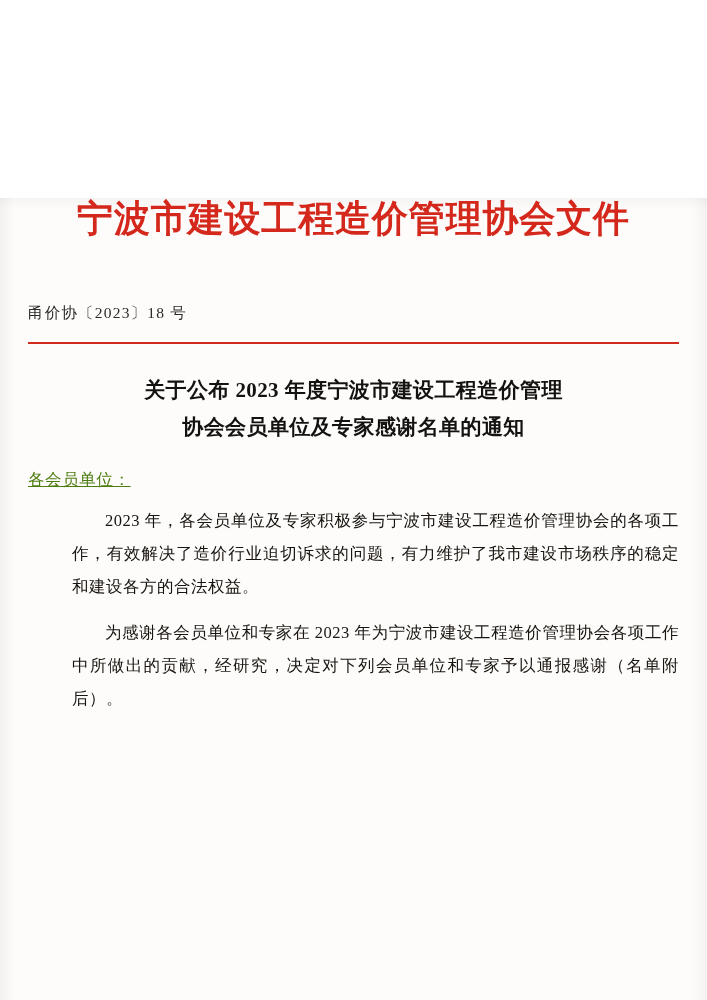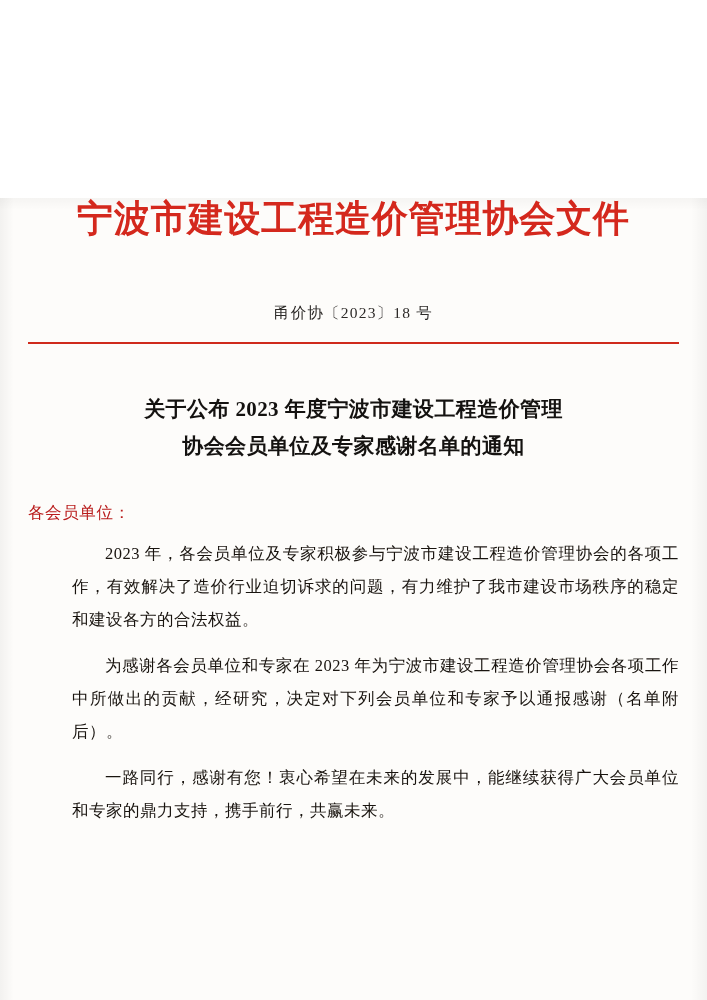--- a/index.html
+++ b/index.html
@@ -43,49 +43,50 @@
     font-family: "Liberation Serif", serif;
     font-weight: bold;
     font-size: 37px;
     letter-spacing: 1px;
     line-height: 1.15;
     white-space: nowrap;
     transform: scaleX(0.97);
   }
   .doc-number {
     margin-top: 62px;
-    text-align: center;
+    text-align: left;
     color: #2d2a28;
     font-size: 15.5px;
     letter-spacing: 1.2px;
     font-family: "Liberation Serif", serif;
   }
   .red-rule {
     margin: 18px 0 0 0;
     height: 2.4px;
     background: #cf2a1c;
     width: 100%;
   }
   .notice-title {
-    margin-top: 47px;
+    margin-top: 28px;
     text-align: center;
     font-weight: bold;
     font-size: 21px;
     line-height: 1.75;
     color: #141210;
     letter-spacing: 0.4px;
   }
   .notice-title .line {
     display: block;
   }
   .salutation {
-    margin-top: 38px;
+    margin-top: 24px;
     font-size: 16.5px;
-    color: #b91c1c;
+    color: #4d7c0f;
     letter-spacing: 0.6px;
+    text-decoration: underline;
   }
   .body-para {
     margin-top: 13px;
     font-size: 16.5px;
     line-height: 2.0;
     color: #19140f;
     text-align: justify;
     text-indent: 2em;
     letter-spacing: 0.5px;
     margin-left: 44px;
@@ -107,17 +108,16 @@
       <span class="line">关于公布 2023 年度宁波市建设工程造价管理</span>
       <span class="line">协会会员单位及专家感谢名单的通知</span>
     </div>
 
     <div class="salutation">各会员单位：</div>
 
     <div class="body-para">2023 年，各会员单位及专家积极参与宁波市建设工程造价管理协会的各项工作，有效解决了造价行业迫切诉求的问题，有力维护了我市建设市场秩序的稳定和建设各方的合法权益。</div>
 
     <div class="body-para">为感谢各会员单位和专家在 2023 年为宁波市建设工程造价管理协会各项工作中所做出的贡献，经研究，决定对下列会员单位和专家予以通报感谢（名单附后）。</div>
 
-    <div class="body-para">一路同行，感谢有您！衷心希望在未来的发展中，能继续获得广大会员单位和专家的鼎力支持，携手前行，共赢未来。</div>
 
   </div>
 
 </div>
 
 </body></html>

